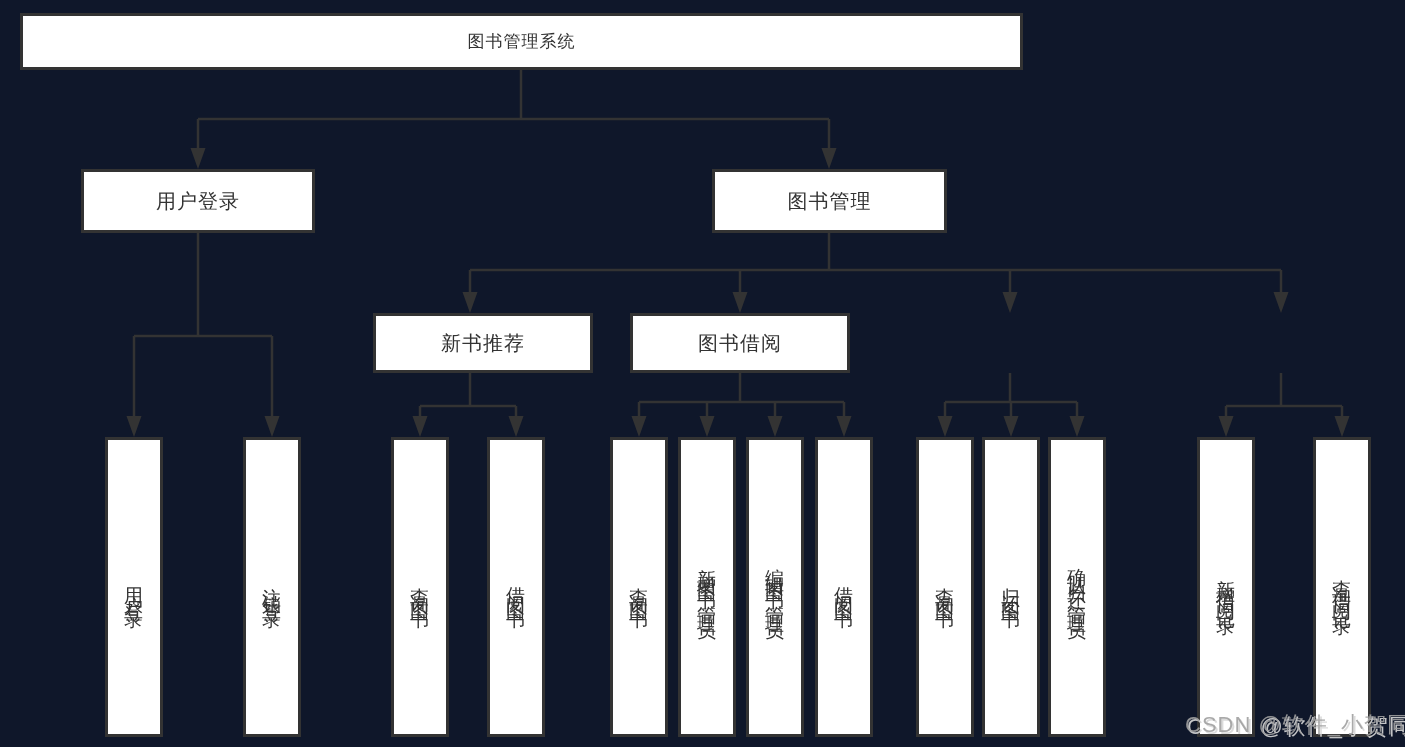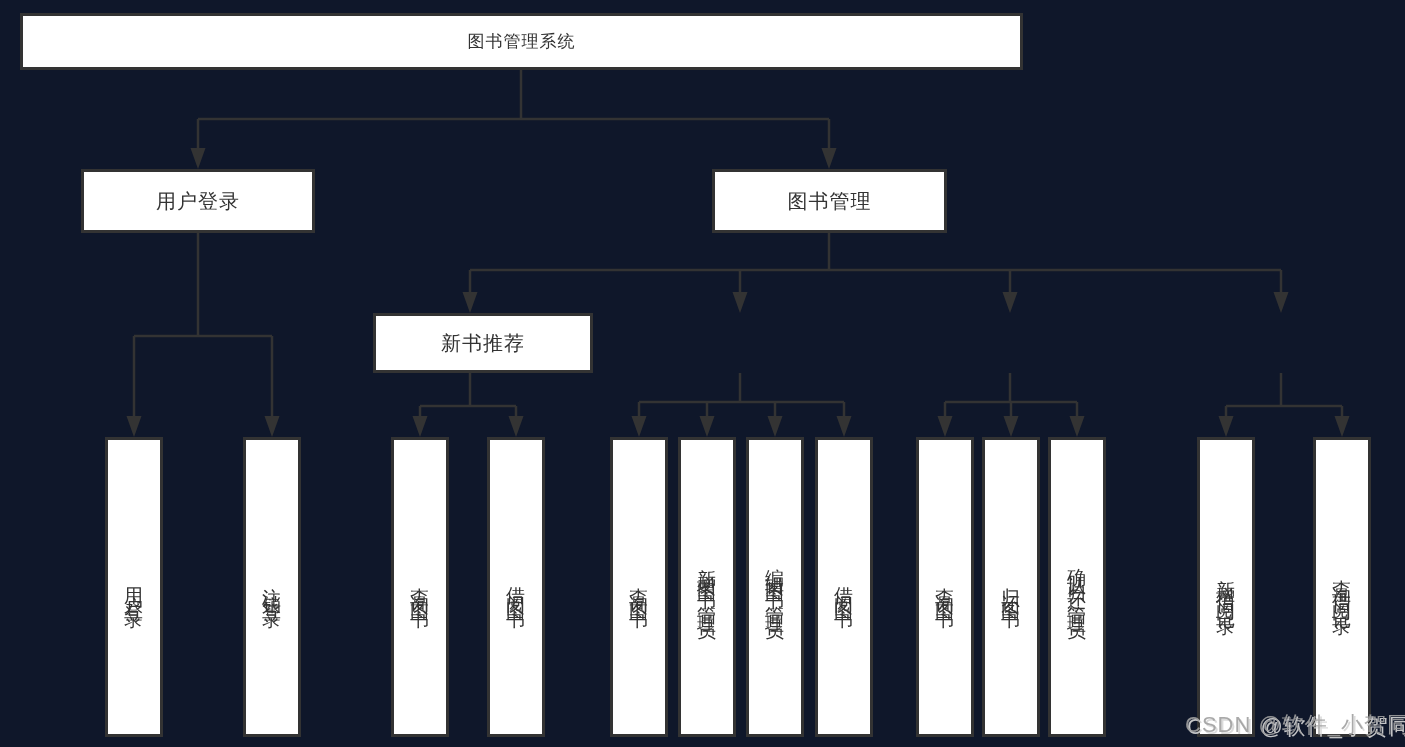--- a/index.html
+++ b/index.html
@@ -123,20 +123,23 @@
   <div class="node h-node" style="left:81px; top:169px; width:234px; height:64px;">
     <span>用户登录</span>
   </div>
   <div class="node h-node" style="left:712px; top:169px; width:235px; height:64px;">
     <span>图书管理</span>
   </div>
 
   <div class="node h-node" style="left:360px; top:313px; width:220px; height:60px;margin-left:13px;">
     <span>新书推荐</span>
   </div>
+  <div class="node h-node" style="left:630px; top:313px; width:220px; height:60px;">
+    <span>图书借阅</span>
+  </div>
 
   <div class="node v-node" style="left:105px; top:437px; width:58px; height:300px;">
     <span>用户登录</span>
   </div>
   <div class="node v-node" style="left:243px; top:437px; width:58px; height:300px;">
     <span>注销登录</span>
   </div>
 
   <div class="node v-node" style="left:391px; top:437px; width:58px; height:300px;">
     <span>查询图书</span>

